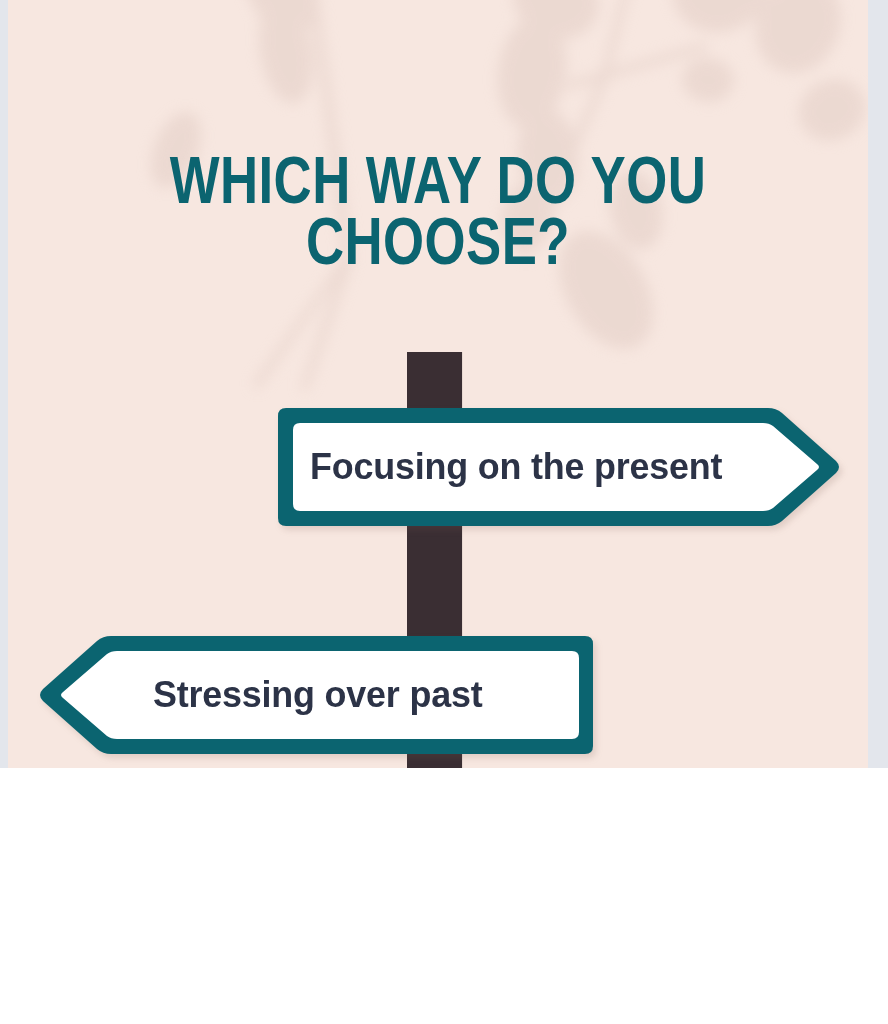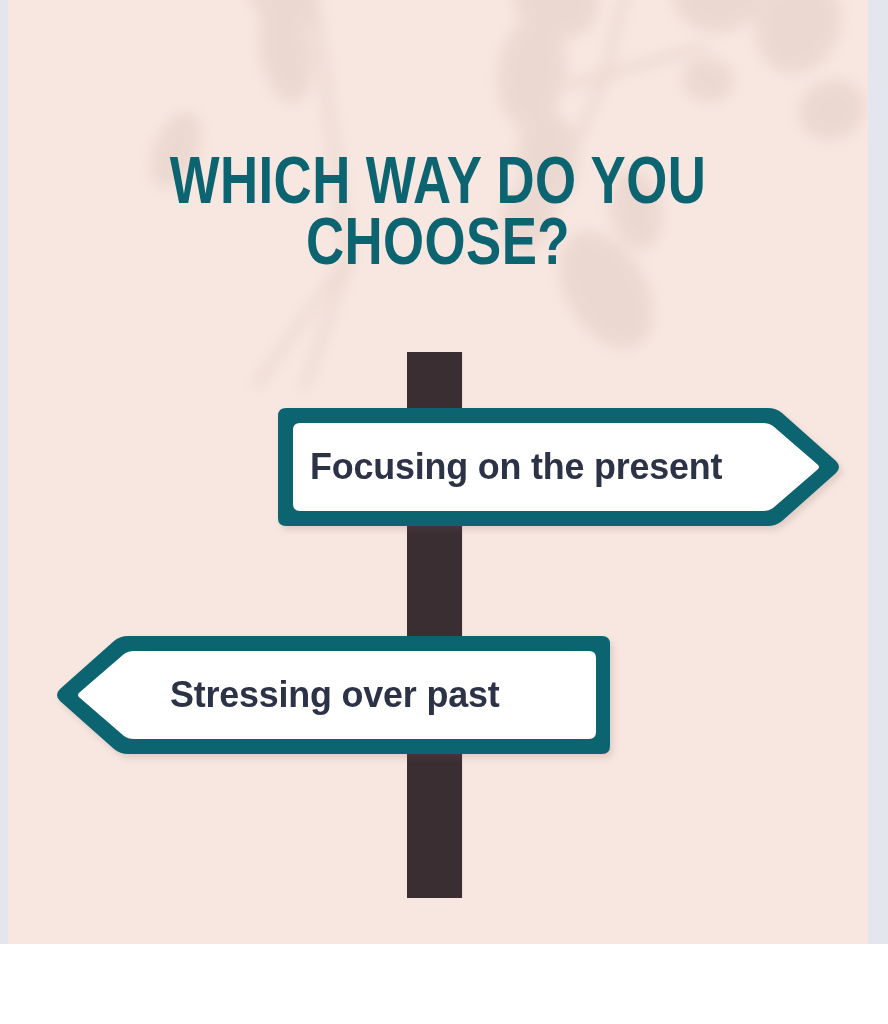--- a/index.html
+++ b/index.html
@@ -12,21 +12,21 @@
     width: 888px;
     height: 1024px;
     overflow: hidden;
     font-family: "Liberation Sans", sans-serif;
   }
 
   
   #screen {
     position: relative;
     width: 888px;
-    height: 944px;
+    height: 768px;
     background: #E3E6EC;
     overflow: hidden;
   }
 
   
   #canvas {
     position: absolute;
     left: 8px;
     top: 0px;
     width: 860px;
@@ -97,21 +97,21 @@
     font-size: 37px;
     letter-spacing: -0.2px;
     white-space: nowrap;
     transform: scaleX(0.97);
     transform-origin: 0% 50%;
   }
 
   #sign-right  { left: 268px; top: 400px; width: 567px; height: 134px; }
   #sign-right .sign-label { left: 34px; }
 
-  #sign-left   { left: 46px;  top: 628px; width: 558px; height: 134px; }
+  #sign-left   { left: 29px;  top: 628px; width: 558px; height: 134px; }
   #sign-left  .sign-label { left: 116px; }
 
   
   #quote-glyph {
     position: absolute;
     left: 155px;
     top: 1000px;
     font-family: "Liberation Serif", serif;
     font-size: 120px;
     font-weight: 700;

